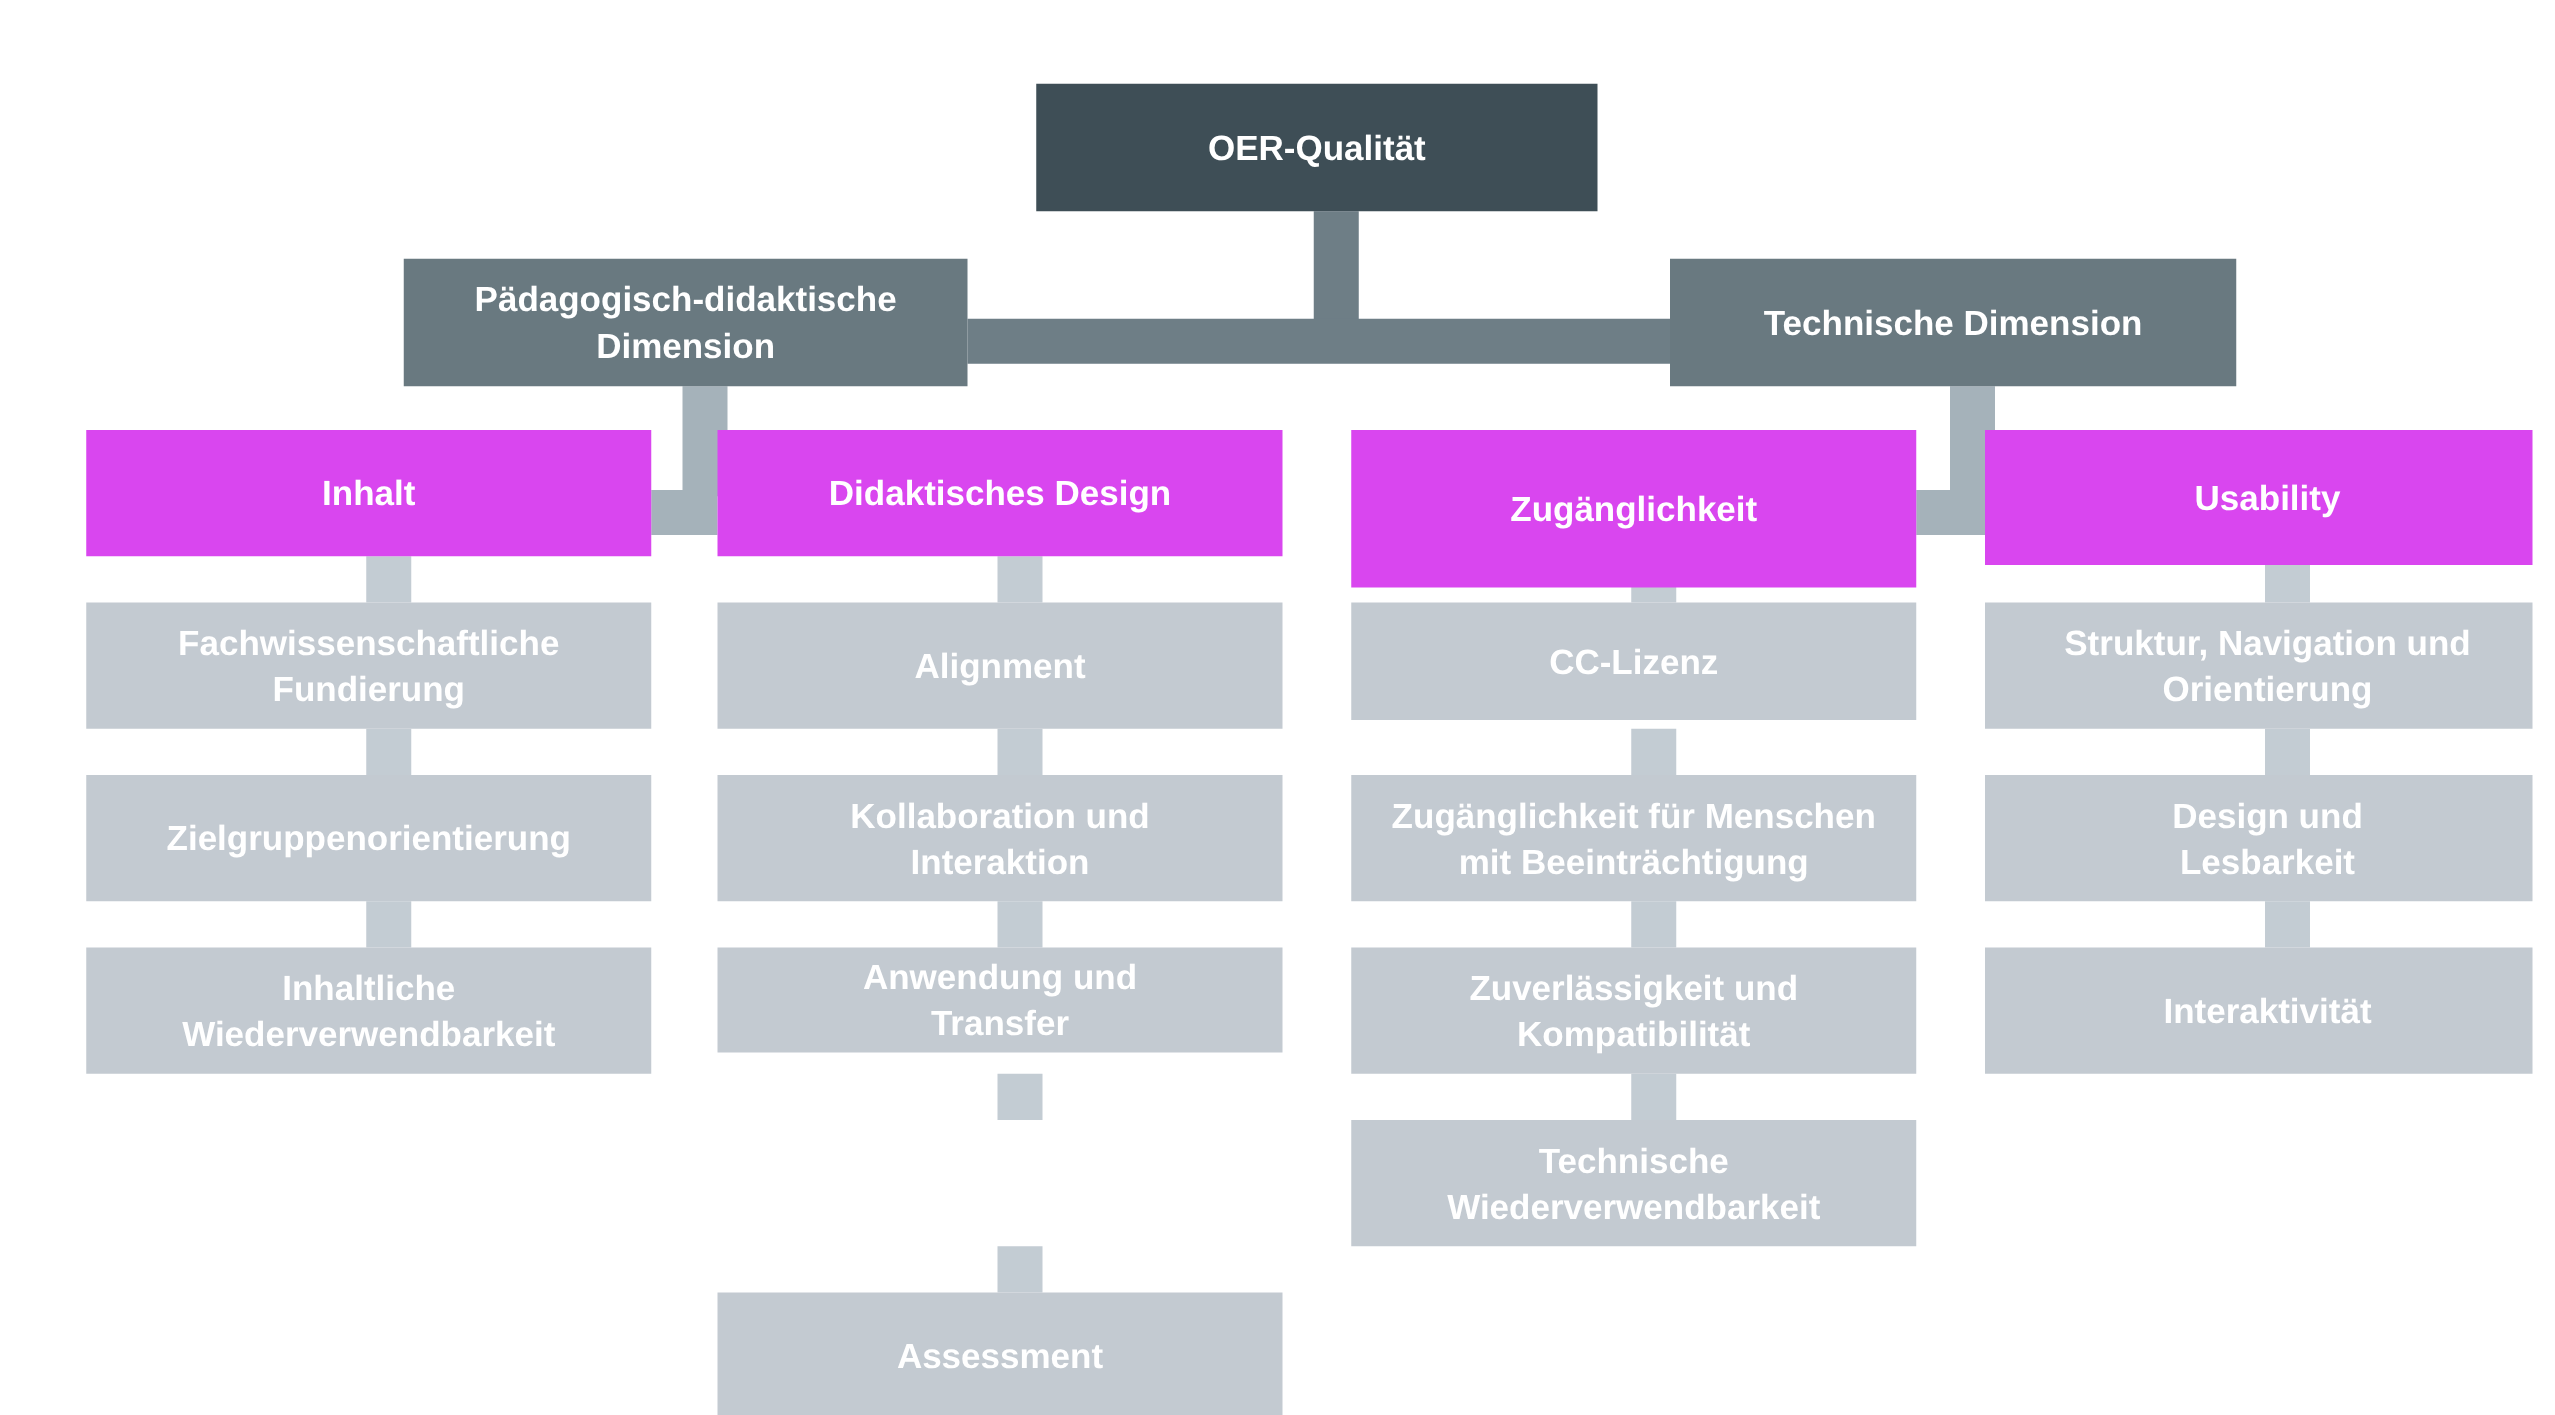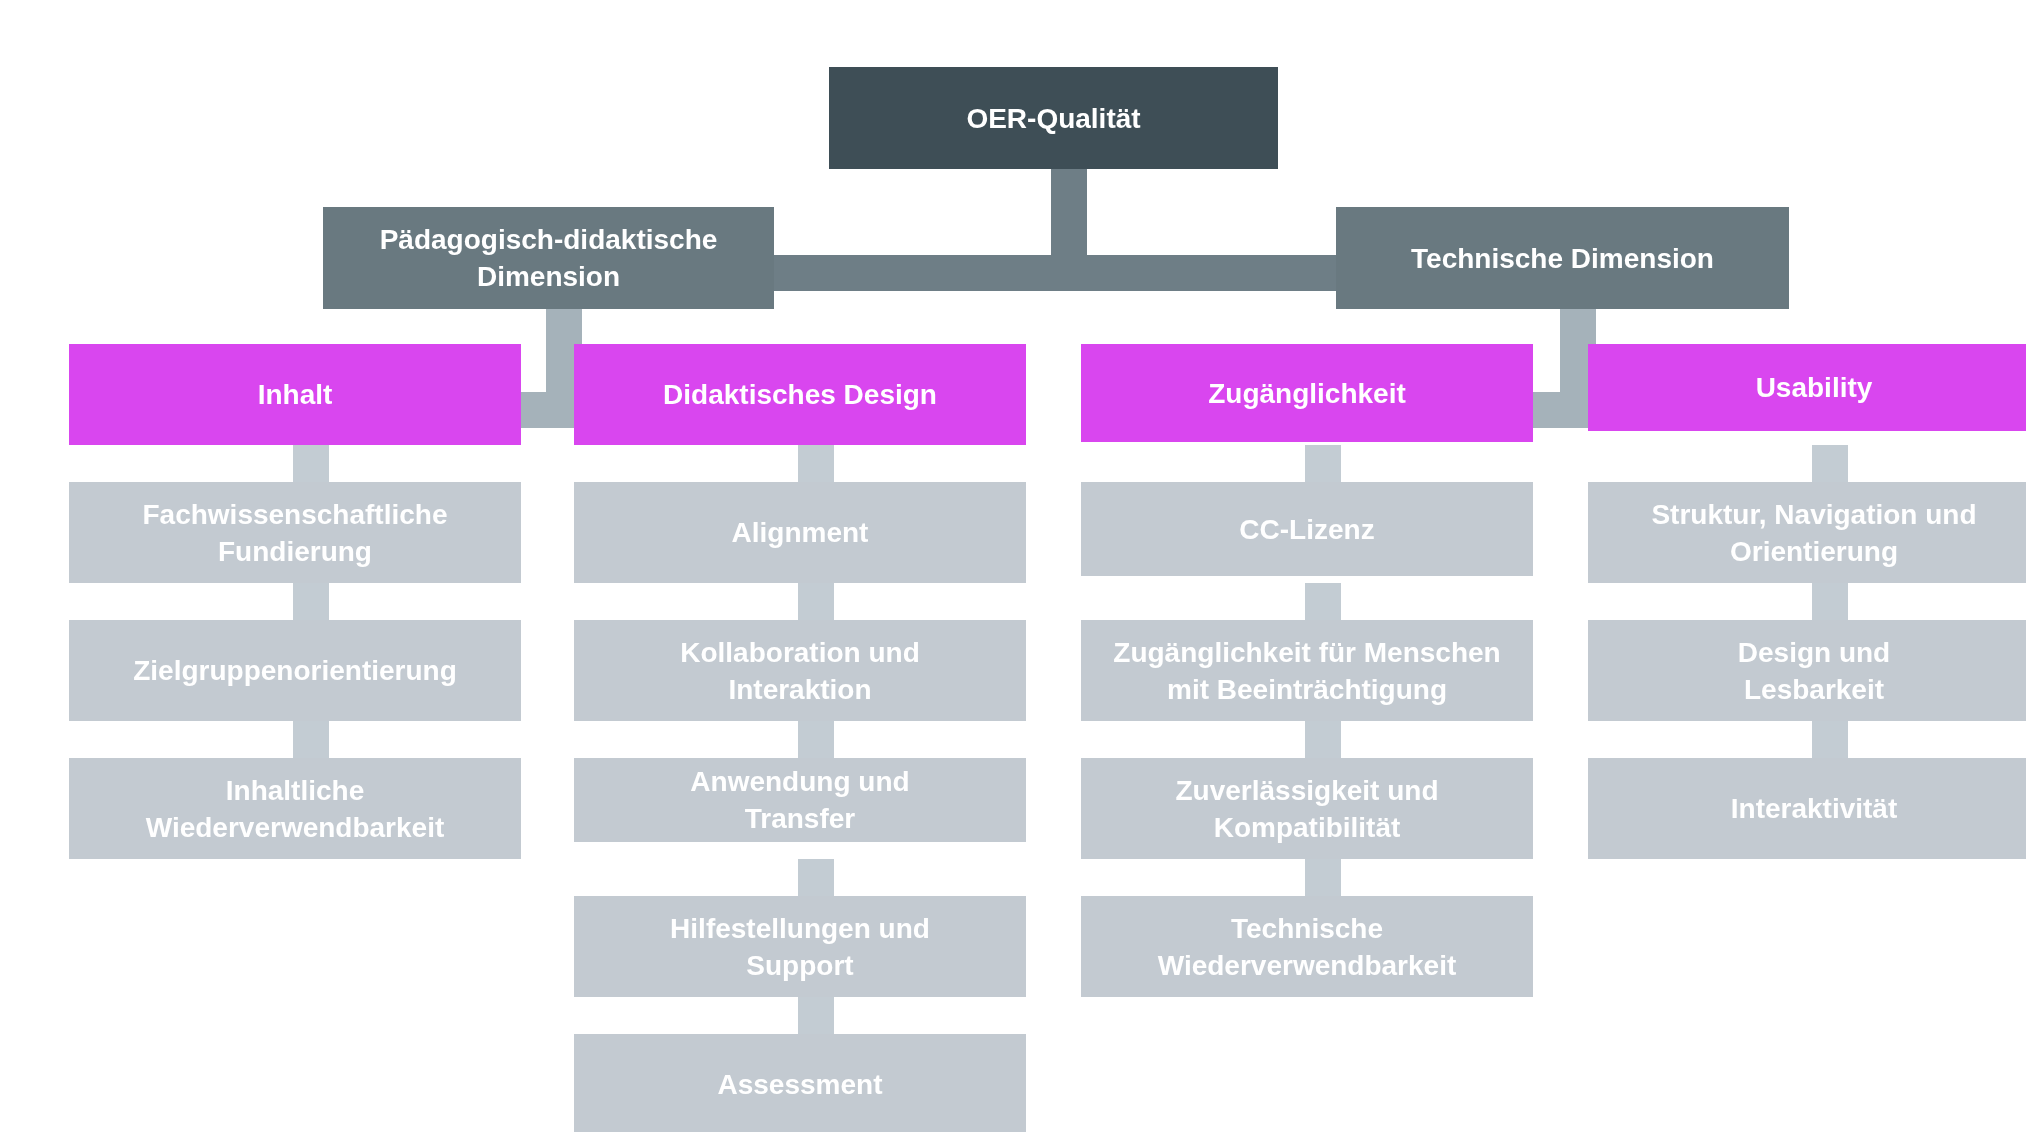--- a/index.html
+++ b/index.html
@@ -67,36 +67,34 @@
   <div class="conn light" style="left:1776px;top:685px;width:4px;height:37px"></div>
 
   <div class="box root" style="left:793px;top:31px;width:449px;height:102px">OER-Qualität</div>
 
   <div class="box dim" style="left:287px;top:171px;width:451px;height:102px">Pädagogisch-didaktische
 Dimension</div>
   <div class="box dim" style="left:1300px;top:171px;width:453px;height:102px">Technische Dimension</div>
 
   <div class="box cat" style="left:33px;top:308px;width:452px;height:101px">Inhalt</div>
   <div class="box cat" style="left:538px;top:308px;width:452px;height:101px">Didaktisches Design</div>
-  <div class="box cat" style="left:1045px;top:308px;width:452px;height:98px">Zugänglichkeit</div>
-  <div class="box cat" style="left:1552px;top:308px;width:452px;height:87px">Usability</div>
+  <div class="box cat" style="left:1045px;top:308px;width:452px;height:126px">Zugänglichkeit</div>
+  <div class="box cat" style="left:1552px;top:308px;width:452px;height:108px">Usability</div>
 
   <div class="box leaf" style="left:33px;top:446px;width:452px;height:101px">Fachwissenschaftliche
 Fundierung</div>
   <div class="box leaf" style="left:33px;top:584px;width:452px;height:101px">Zielgruppenorientierung</div>
   <div class="box leaf" style="left:33px;top:722px;width:452px;height:101px">Inhaltliche
 Wiederverwendbarkeit</div>
 
   <div class="box leaf" style="left:538px;top:446px;width:452px;height:101px">Alignment</div>
   <div class="box leaf" style="left:538px;top:584px;width:452px;height:101px">Kollaboration und
 Interaktion</div>
   <div class="box leaf" style="left:538px;top:722px;width:452px;height:84px">Anwendung und
 Transfer</div>
-  <div class="box leaf" style="left:538px;top:860px;width:452px;height:101px">Hilfestellungen und
-Support</div>
   <div class="box leaf" style="left:538px;top:998px;width:452px;height:101px">Assessment</div>
 
   <div class="box leaf" style="left:1045px;top:446px;width:452px;height:94px">CC-Lizenz</div>
   <div class="box leaf" style="left:1045px;top:584px;width:452px;height:101px">Zugänglichkeit für Menschen
 mit Beeinträchtigung</div>
   <div class="box leaf" style="left:1045px;top:722px;width:452px;height:101px">Zuverlässigkeit und
 Kompatibilität</div>
   <div class="box leaf" style="left:1045px;top:860px;width:452px;height:101px">Technische
 Wiederverwendbarkeit</div>
 

